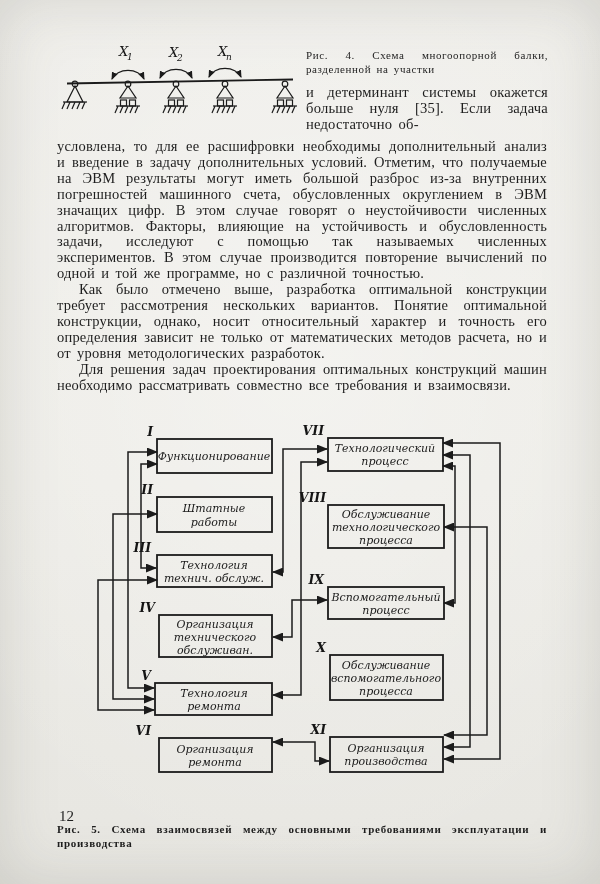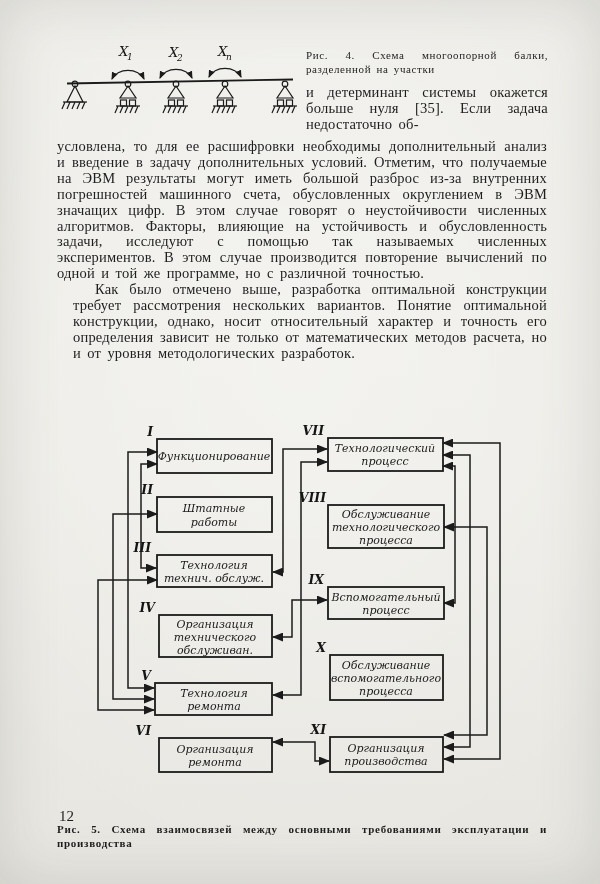--- a/index.html
+++ b/index.html
@@ -23,21 +23,21 @@
     left:306px; top:84px; width:242px;
     font-size:14.6px; line-height:16px; text-align:justify;
     word-spacing:2.5px; letter-spacing:.2px;
   }
   .maintext{
     left:57px; top:139px; width:490px;
     font-size:14.5px; line-height:15.9px; text-align:justify;
     word-spacing:2.5px; letter-spacing:.2px;
   }
   .maintext p{margin:0;font-family:Liberation Serif, serif;}
-  .maintext p.ind{text-indent:22px;margin-left:16px;}
+  .maintext p.ind{text-indent:22px;}
   .cap5{
     left:57px; top:823px; width:490px;
     font-size:11px; font-weight:bold; line-height:13.5px;
     letter-spacing:.7px; word-spacing:3px; text-align:justify;
   }
   .pagenum{ left:59px; top:808px; font-size:15px; }
   svg .lbl{
     font-family:"DejaVu Serif", serif; font-style:italic;
     font-size:11px; fill:#1b1b1b;
   }
@@ -110,20 +110,21 @@
     <text class="xsub" x="169" y="26">n</text>
   </svg>
 
   <div class="abs cap4">Рис. 4. Схема многоопорной балки, разделенной на участки</div>
 
   <div class="abs coltext">и детерминант системы окажется больше нуля [35]. Если задача недостаточно об-</div>
 
   <div class="abs maintext">
     <p>условлена, то для ее расшифровки необходимы дополнительный анализ и введение в задачу дополнительных условий. Отметим, что получаемые на ЭВМ результаты могут иметь большой разброс из-за внутренних погрешностей машинного счета, обусловленных округлением в ЭВМ значащих цифр. В этом случае говорят о неустойчивости численных алгоритмов. Факторы, влияющие на устойчивость и обусловленность задачи, исследуют с помощью так называемых численных экспериментов. В этом случае производится повторение вычислений по одной и той же программе, но с различной точностью.</p>
     <p class="ind">Как было отмечено выше, разработка оптимальной конструкции требует рассмотрения нескольких вариантов. Понятие оптимальной конструкции, однако, носит относительный характер и точность его определения зависит не только от математических методов расчета, но и от уровня методологических разработок.</p>
+    <p class="ind">Для решения задач проектирования оптимальных конструкций машин необходимо рассматривать совместно все требования и взаимосвязи.</p>
   </div>
 
   <svg class="abs" style="left:40px;top:425px;" width="520" height="360" viewBox="0 0 520 360">
     <defs>
       <marker id="arr" viewBox="0 0 10 8" refX="9" refY="4" markerWidth="7.5" markerHeight="6" orient="auto-start-reverse">
         <path d="M0,0 L10,4 L0,8 z" fill="#1b1b1b"></path>
       </marker>
     </defs>
 
     <g>

